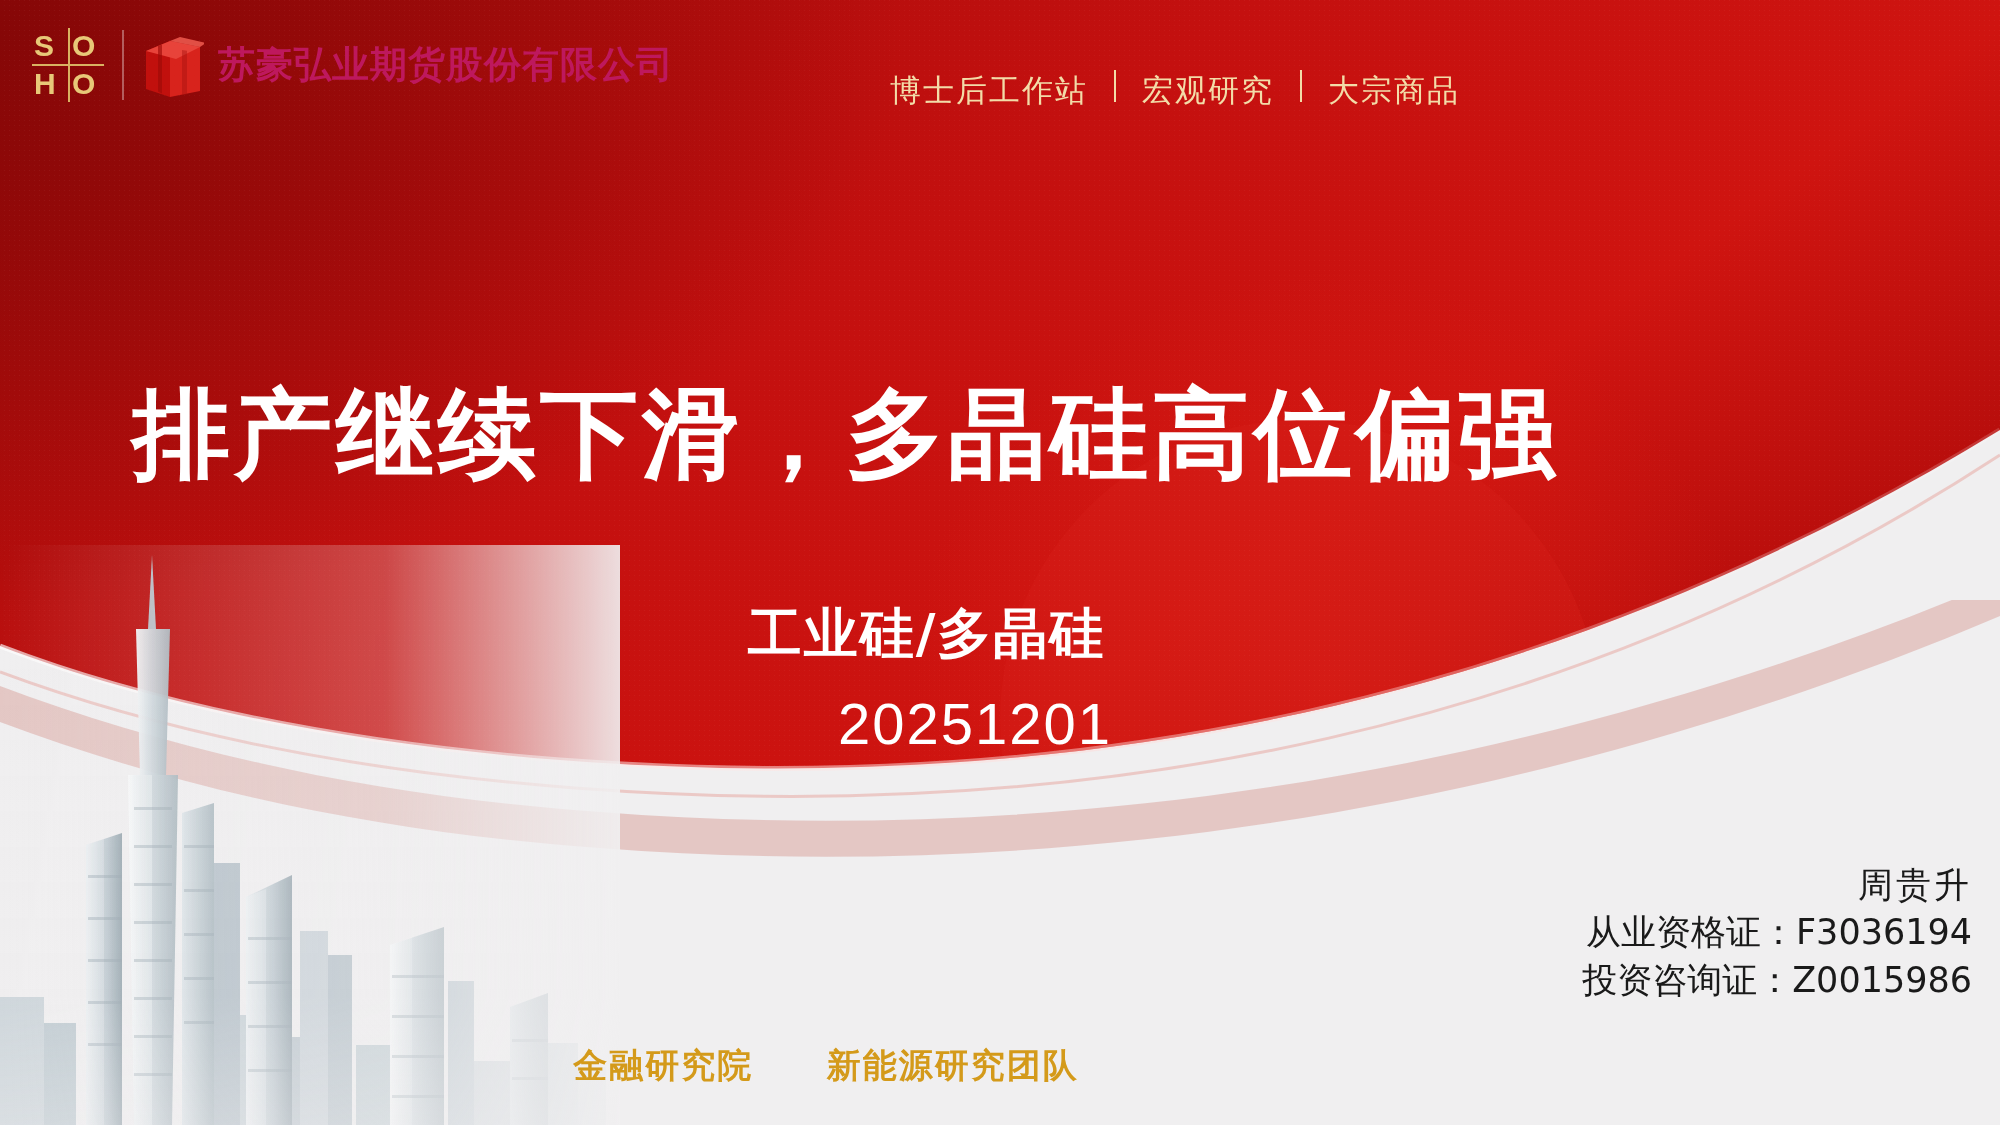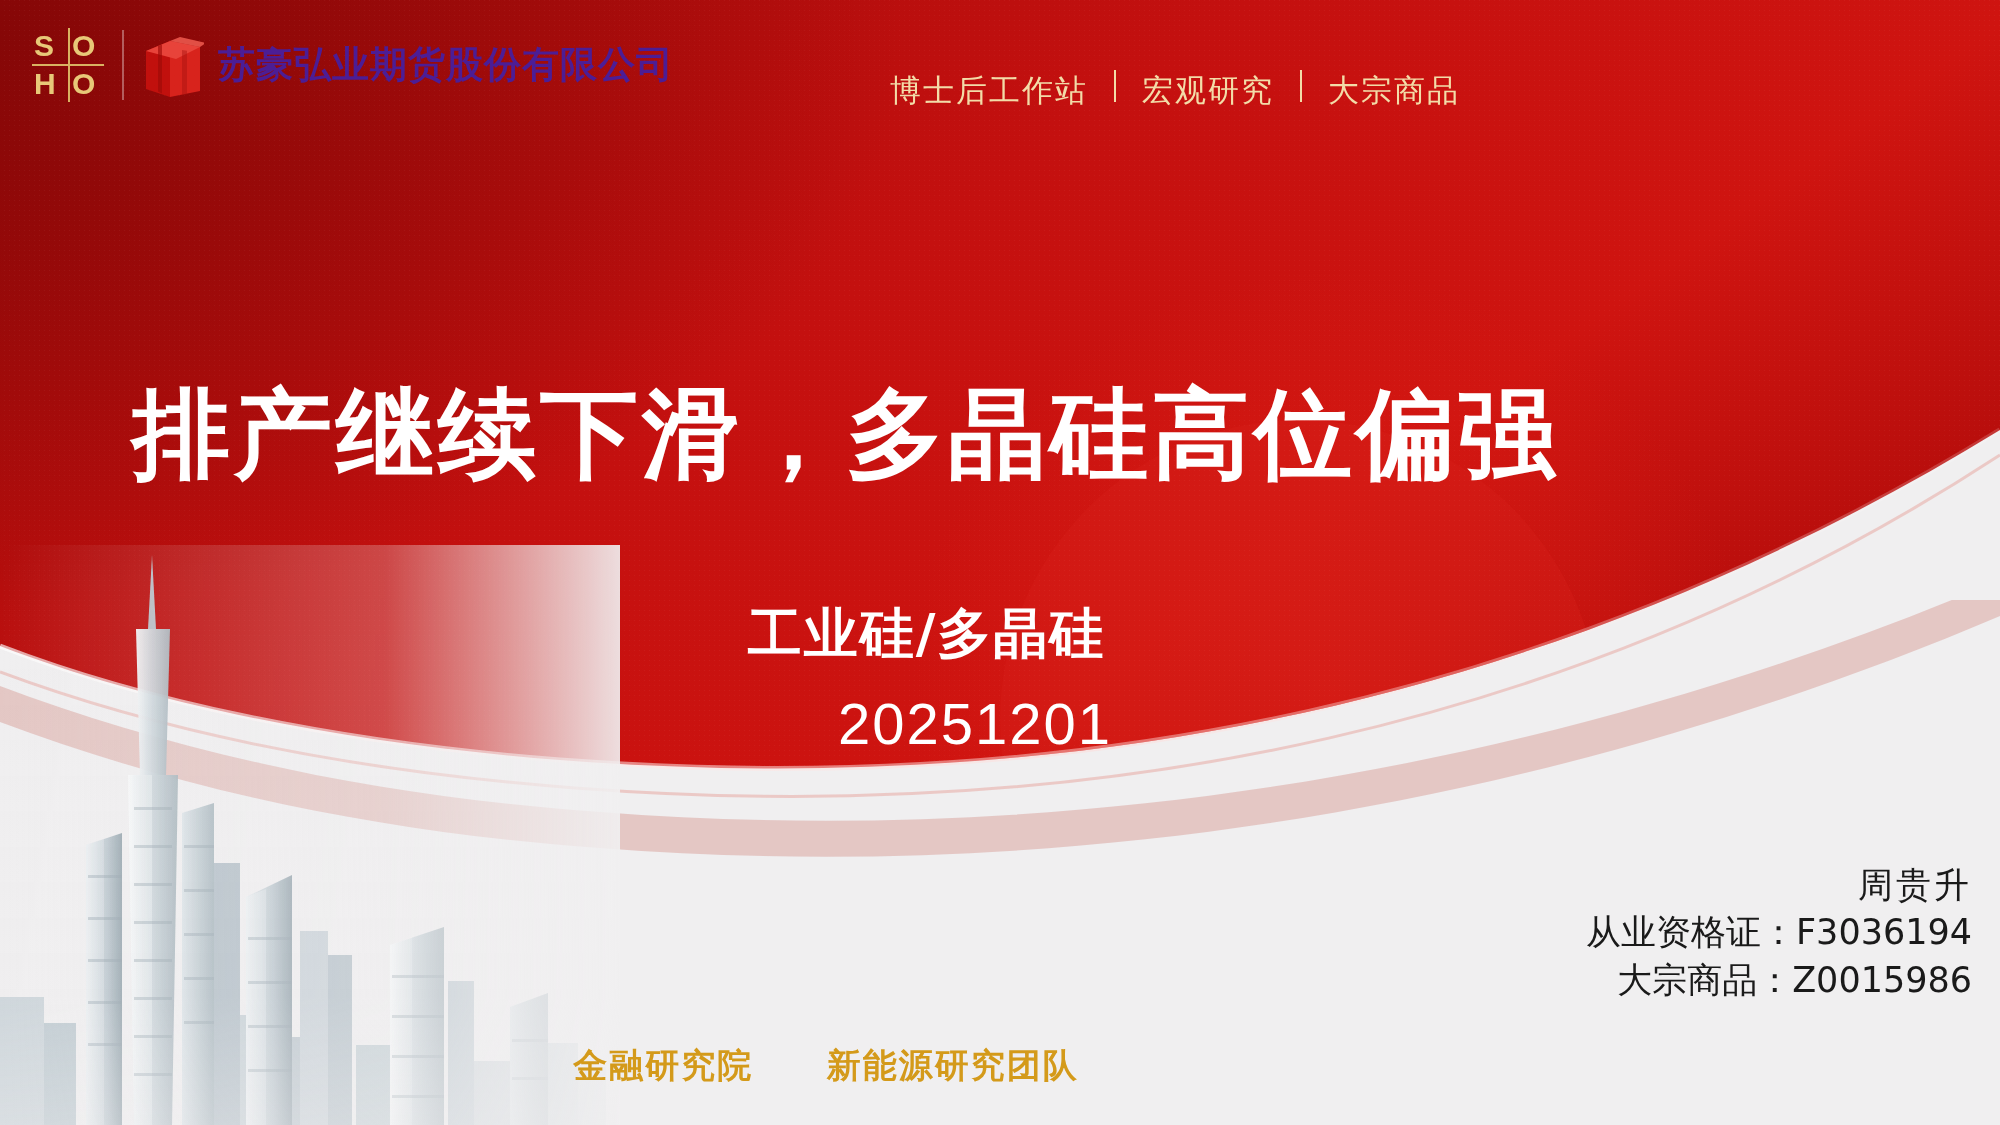--- a/index.html
+++ b/index.html
@@ -82,21 +82,21 @@
   .cube {
     position: relative; width: 62px; height: 72px; flex: 0 0 auto;
     margin-right: 14px;
   }
   .cn-name {
     display: flex; flex-direction: column; justify-content: center;
   }
   .cn-name .cn {
     font-size: 37px;
     font-weight: bold;
-    color: #4c1d95;
+    color: #be185d;
     letter-spacing: 1px;
     line-height: 1.05;
     white-space: nowrap;
     font-family: "DejaVu Sans", sans-serif;
   }
   .cn-name .en {
     font-size: 17px;
     color: #1c2a7a;
     letter-spacing: 3px;
     font-family: "Liberation Serif", serif;
@@ -376,21 +376,21 @@
       </g>
     </g>
 
     <rect x="0" y="0" width="620" height="580" fill="url(#fadeDown)"></rect>
     <rect x="0" y="0" width="620" height="580" fill="url(#fadeRight)"></rect>
   </svg>
 
   <div class="author">
     <div class="nm">周贵升</div>
     <div>从业资格证：F3036194</div>
-    <div>大宗商品：Z0015986</div>
+    <div>投资咨询证：Z0015986</div>
   </div>
 
   <div class="footer">
     <span>金融研究院</span>
     <span class="gap"></span>
     <span>新能源研究团队</span>
   </div>
 
 </div>
 

